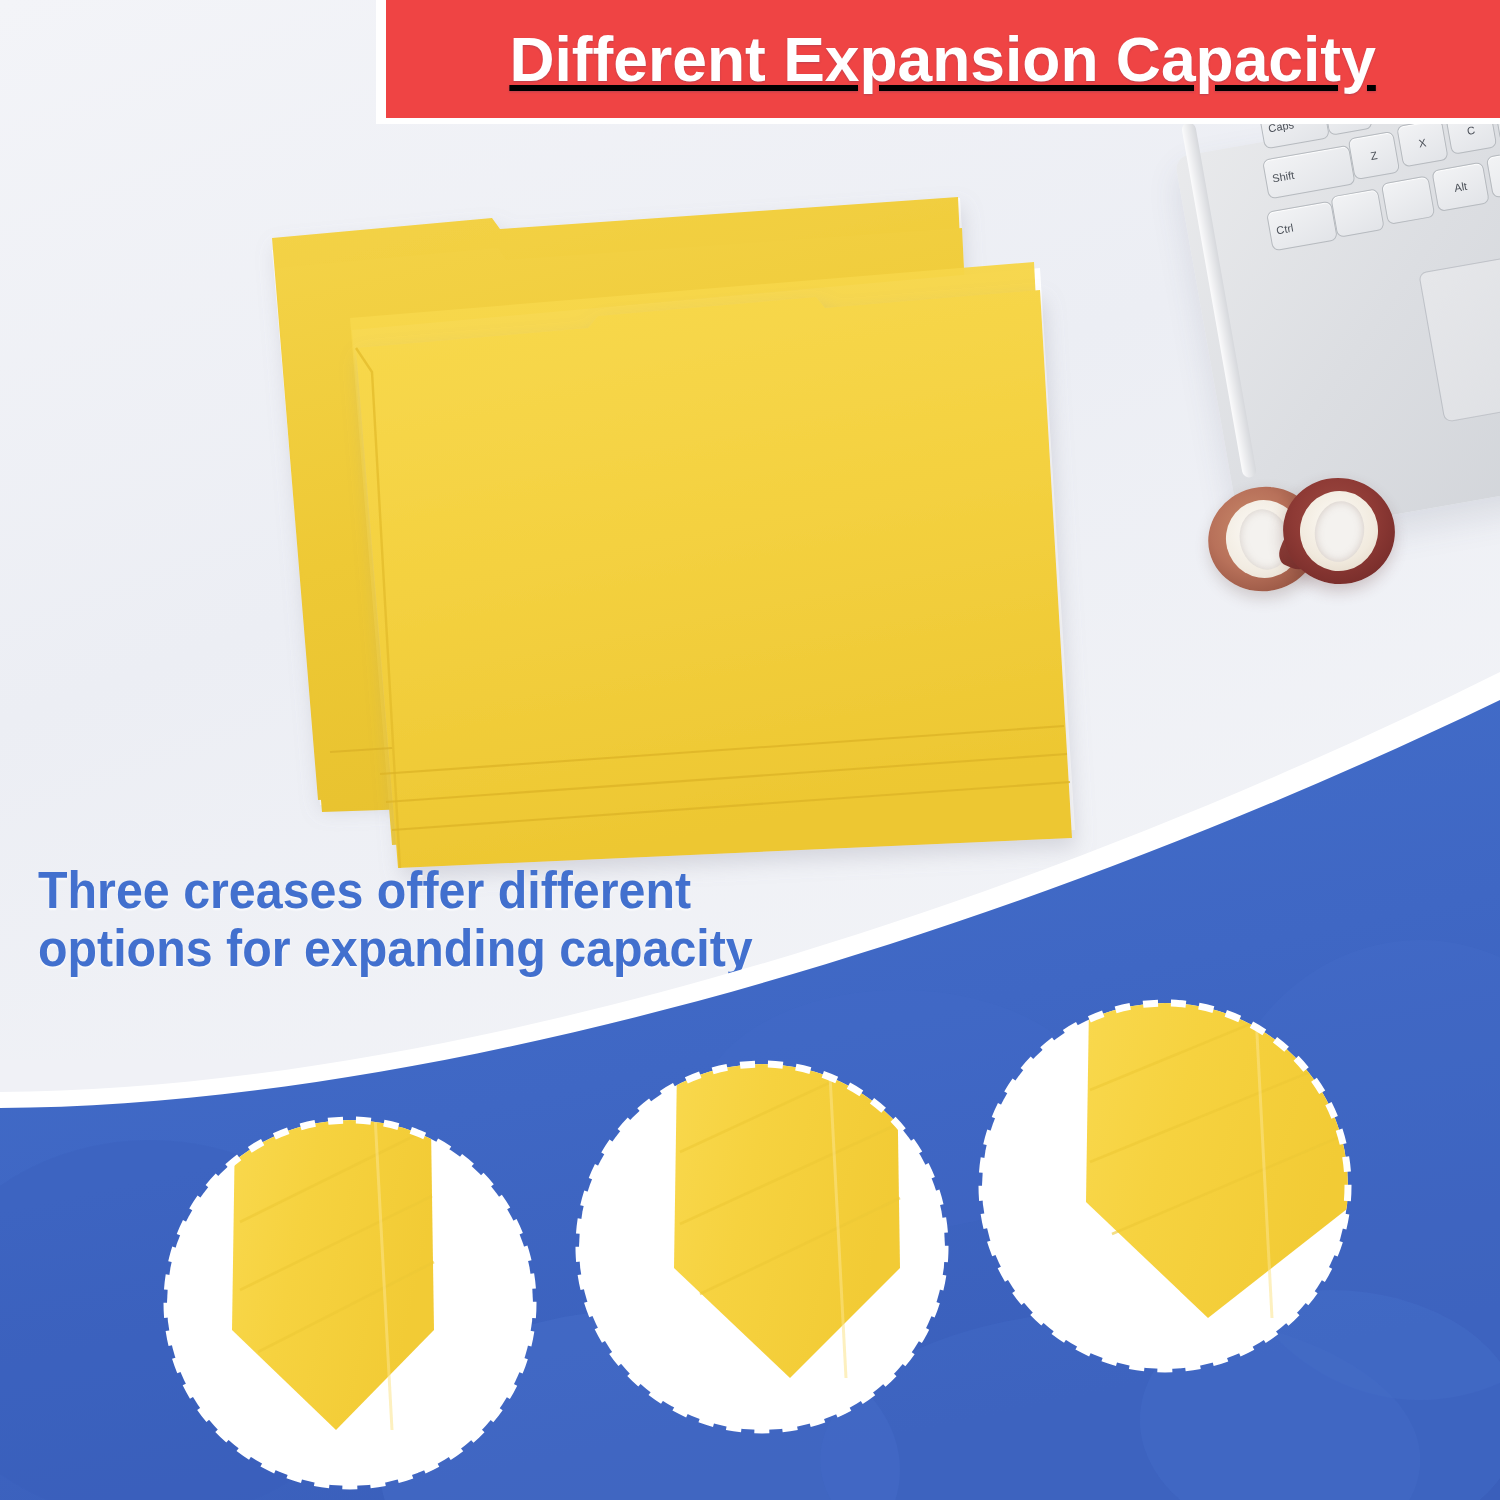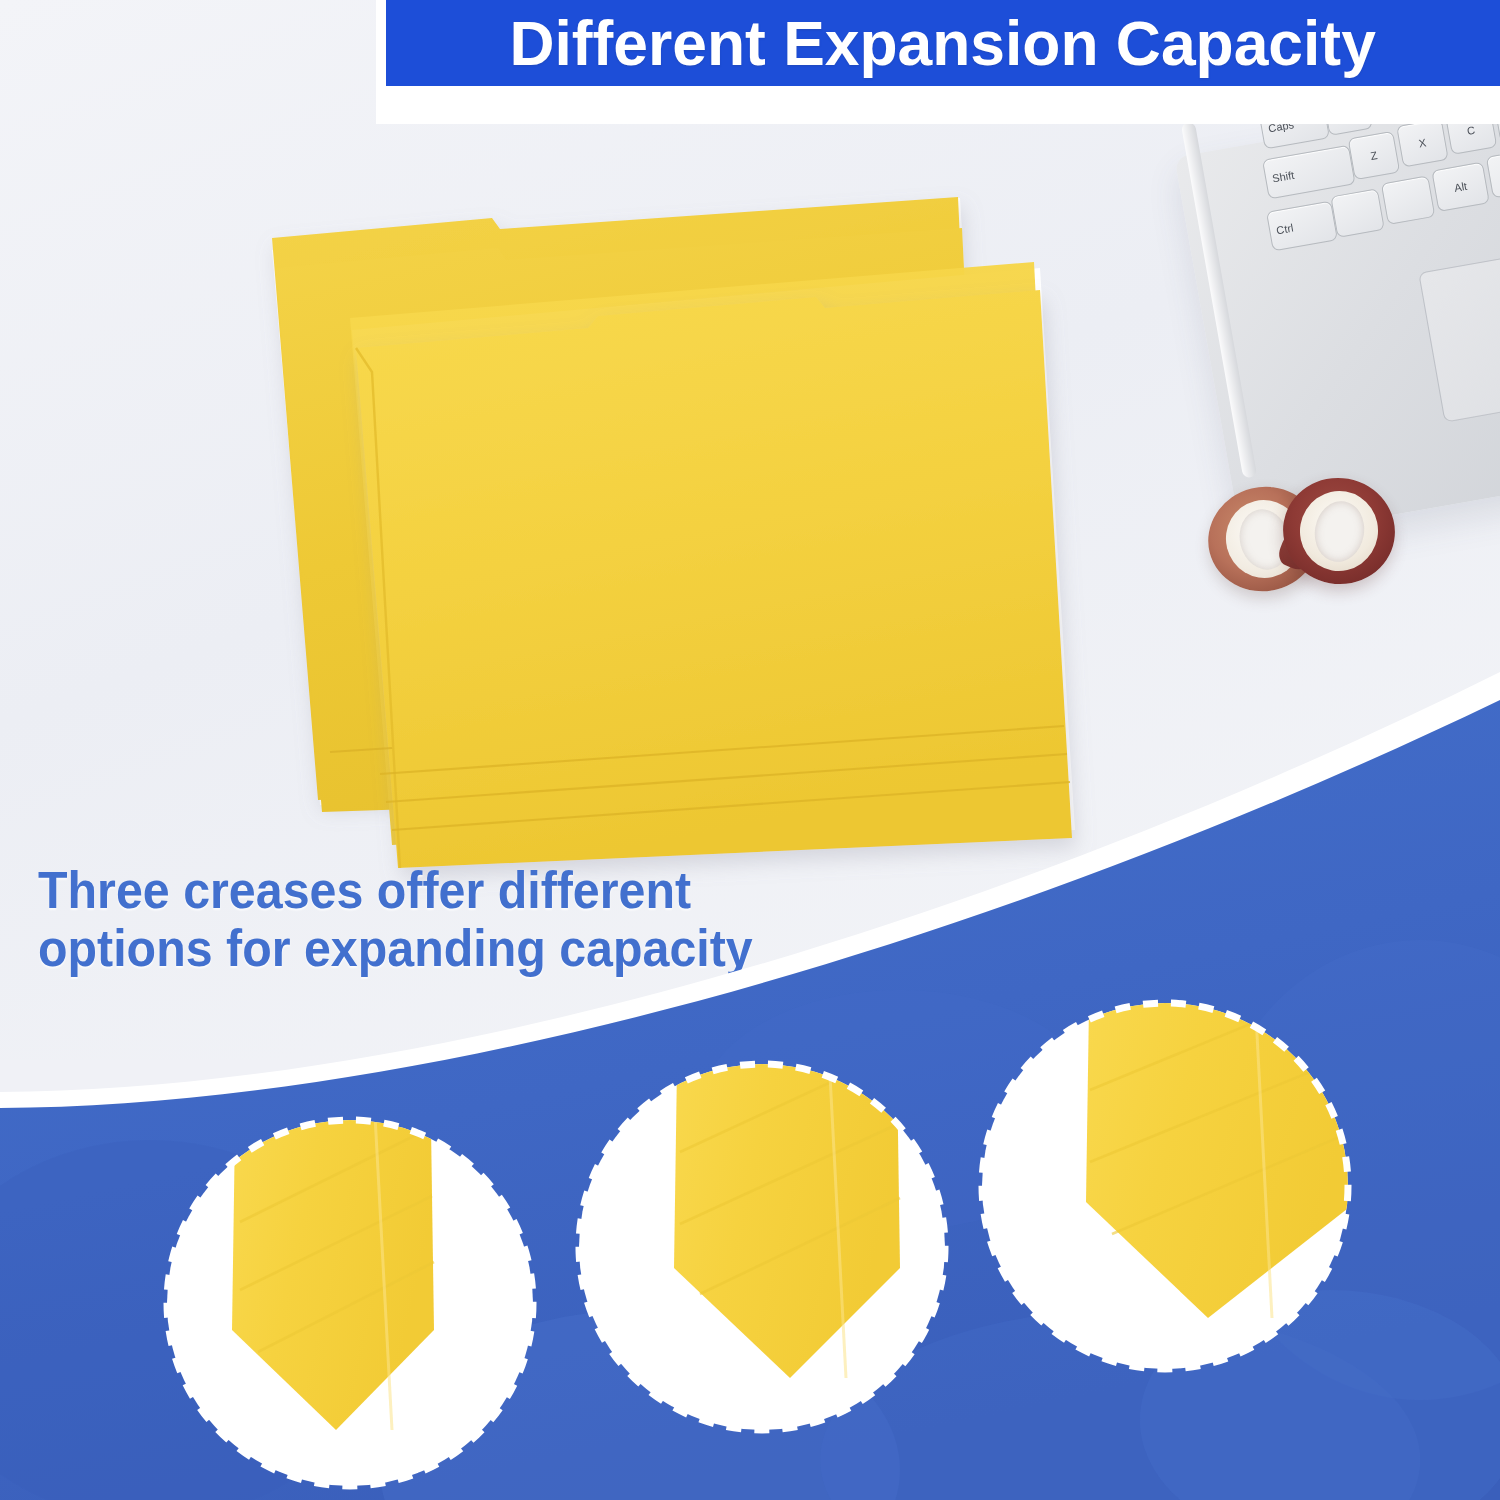--- a/index.html
+++ b/index.html
@@ -129,25 +129,26 @@
   
   .banner-border {
     position: absolute;
     left: 376px; top: -8px;
     width: 1132px; height: 132px;
     background: #ffffff;
   }
   .banner {
     position: absolute;
     left: 386px; top: 0px;
-    width: 1114px; height: 86px;
-    background: #1d4ed8;
+    width: 1114px; height: 118px;
+    background: #ef4444;
     display: flex;
     align-items: center;
     justify-content: center;
+    text-decoration: underline;
   }
   .banner-title {
     color: #ffffff;
     font-size: 63px;
     font-weight: bold;
     letter-spacing: 0px;
     white-space: nowrap;
     font-family: "Liberation Sans", sans-serif;
     transform: scaleX(0.99);
     text-shadow: 0 1px 2px rgba(40,60,110,.25);

